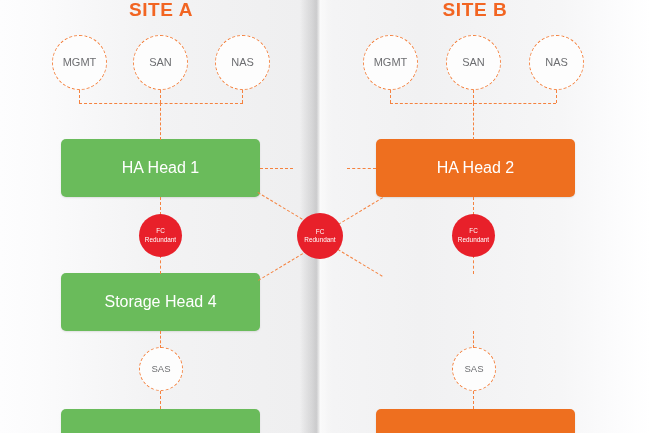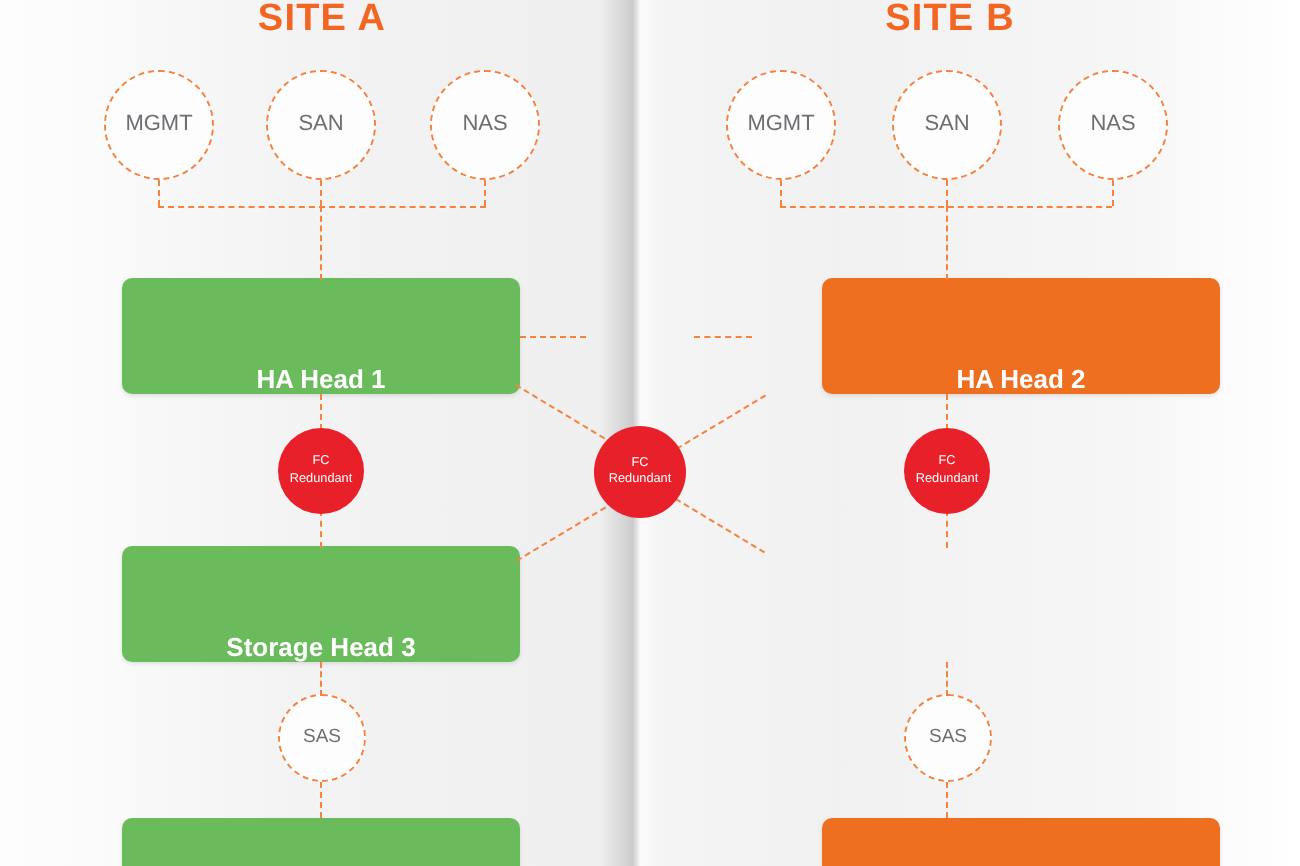--- a/index.html
+++ b/index.html
@@ -49,30 +49,30 @@
     color: #f26522;
     letter-spacing: 0.6px;
     white-space: nowrap;
     text-align: center;
   }
   
   .box {
     position: absolute;
     border-radius: 5px;
     display: flex;
-    align-items: flex-end;
+    align-items: center;
     justify-content: center;
     color: #ffffff;
-    font-size: 13px;
-    font-weight: bold;
+    font-size: 16px;
+    font-weight: normal;
     box-shadow: 0 1px 2px rgba(0,0,0,0.10);
     box-sizing: border-box;
   }
   .box.green { background: #6abb5b; }
-  .box.orange { background: #ee6f1f; margin-left: 35px; }
+  .box.orange { background: #ee6f1f; }
   
   .dcircle {
     position: absolute;
     border-radius: 50%;
     background: #fdfdfd;
     border: 1.6px dashed #f5823f;
     display: flex;
     align-items: center;
     justify-content: center;
     color: #6d6e71;
@@ -152,21 +152,21 @@
 
   <div class="vline" style="left:160px; top:197px; height:18px;"></div>
   <div class="vline" style="left:160px; top:255px; height:19px;"></div>
 
   <div class="rcircle" style="left:139px; top:214px; width:43px; height:43px; flex-direction:column;">
     <span>FC</span>
     <span>Redundant</span>
   </div>
 
   <div class="box green" style="left:61px; top:273px; width:199px; height:58px;">
-    <span>Storage Head 3</span>
+    <span>Storage Head 4</span>
   </div>
 
   <div class="vline" style="left:160px; top:331px; height:17px;"></div>
   <div class="dcircle small" style="left:139px; top:347px; width:44px; height:44px;">
     <span class="pill-label">SAS</span>
   </div>
   <div class="vline" style="left:160px; top:391px; height:18px;"></div>
   <div class="box green" style="left:61px; top:409px; width:199px; height:40px;"></div>
 
   <div class="dcircle" style="left:363px; top:35px; width:55px; height:55px;">

